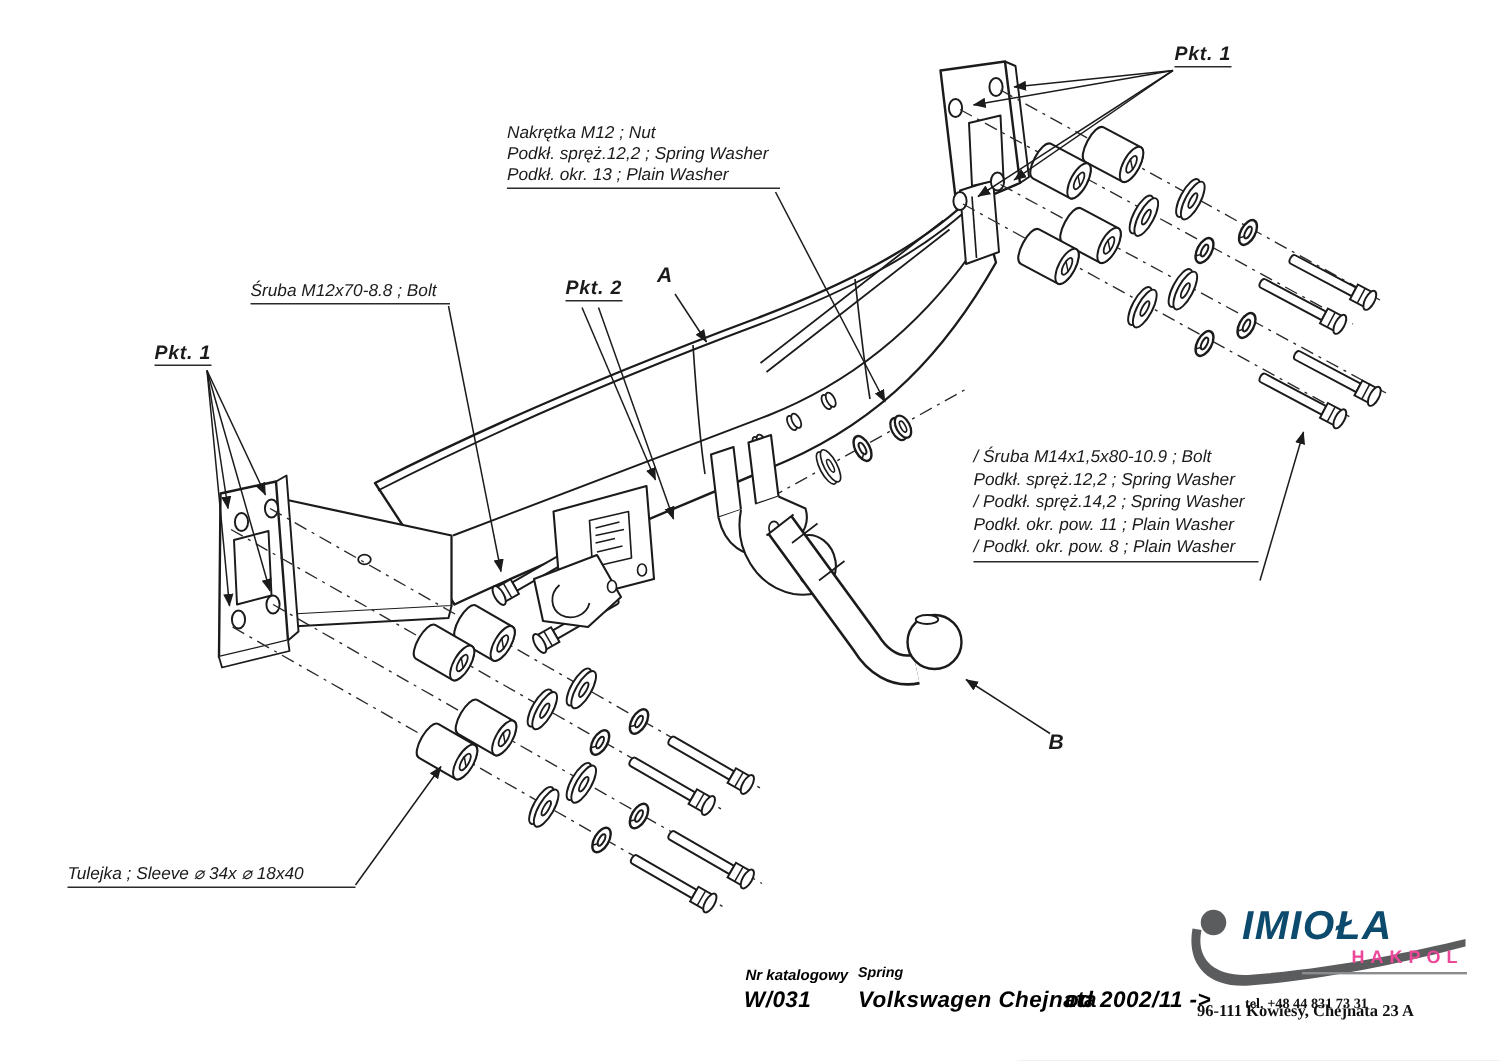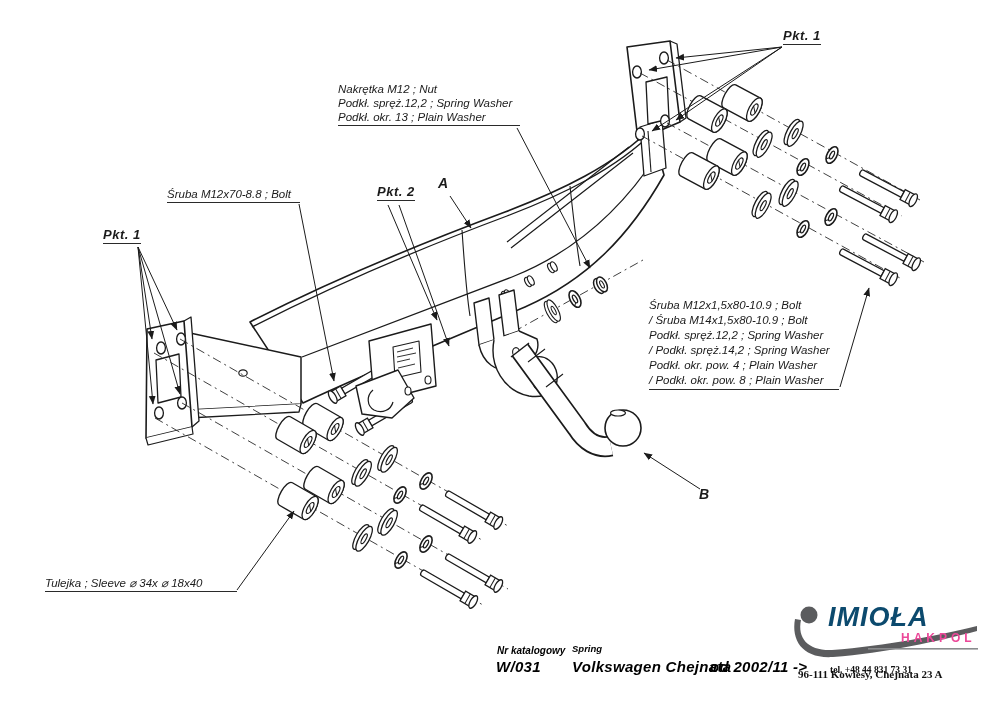--- a/index.html
+++ b/index.html
@@ -242,25 +242,24 @@
 
   <div class="lbl underl" style="left:338px;top:82px;width:182px;">
     <div>Nakrętka  M12 ; Nut</div>
     <div>Podkł. spręż.12,2 ; Spring Washer</div>
     <div>Podkł. okr. 13 ; Plain Washer</div>
   </div>
 
   <div class="lbl underl" style="left:167px;top:187px;width:133px;">Śruba M12x70-8.8 ;  Bolt</div>
 
   <div class="lbl underl block6" style="left:649px;top:298px;width:190px;">
-    <div>Śruba M12x1,5x80-10.9 ;  Bolt</div>
     <div>/ Śruba M14x1,5x80-10.9 ;  Bolt</div>
     <div>Podkł. spręż.12,2 ; Spring Washer</div>
     <div>/ Podkł. spręż.14,2 ; Spring Washer</div>
-    <div>Podkł. okr. pow. 4 ; Plain Washer</div>
+    <div>Podkł. okr. pow. 11 ; Plain Washer</div>
     <div>/ Podkł. okr. pow. 8 ; Plain Washer</div>
   </div>
 
   <div class="lbl underl" style="left:45px;top:576px;width:192px;">Tulejka ; Sleeve   ⌀ 34x ⌀ 18x40</div>
 
   <div class="tb tb-small" style="left:497px;top:645px;">Nr katalogowy</div>
   <div class="tb tb-big" style="left:496px;top:658px;">W/031</div>
   <div class="tb" style="left:572px;top:643px;font-size:9.5px;">Spring</div>
   <div class="tb tb-big" style="left:572px;top:658px;">Volkswagen  Chejnata</div>
   <div class="tb tb-big" style="left:710px;top:658px;">od 2002/11 -&gt;</div>

